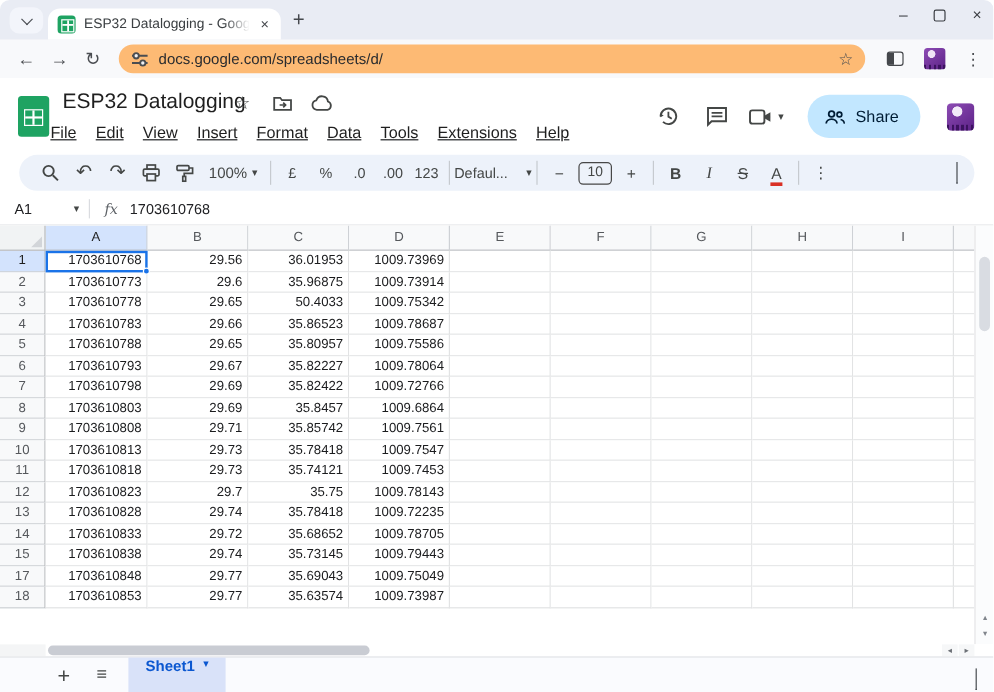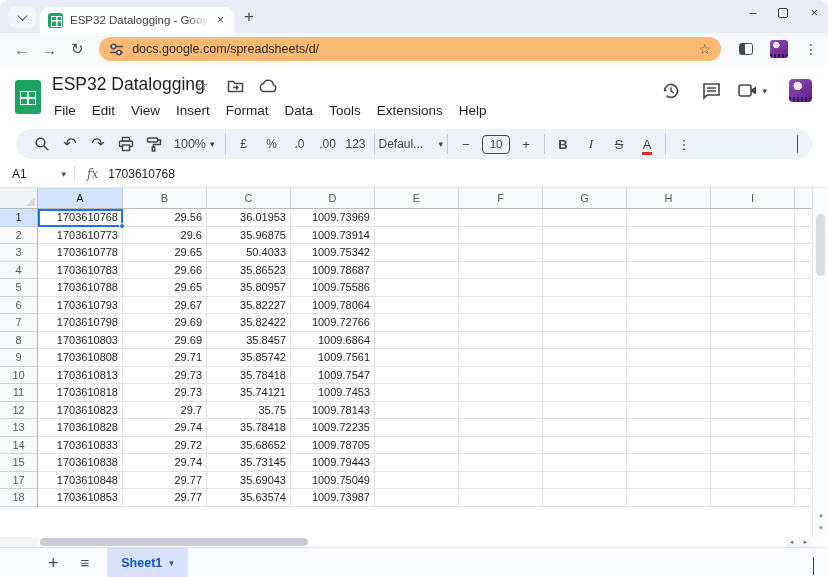--- a/index.html
+++ b/index.html
@@ -50,21 +50,21 @@
   .docbar { height:62px; background:#fff; position:relative; }
   .slogo { position:absolute; left:15px; top:15px; width:26px; height:34px; background:var(--logo-green,#1ea362);
            border-radius:3px; }
   .slogo-grid { position:absolute; left:5px; top:11px; width:16px; height:14px; border:1.8px solid #fff;
            background: linear-gradient(#fff,#fff) center/100% 1.8px no-repeat,
                        linear-gradient(#fff,#fff) center/1.8px 100% no-repeat; }
   .doctitle { position:absolute; left:52px; top:9px; font-size:17.5px; color:#1f1f1f; }
   .doc-icons { position:absolute; left:192px; top:12px; display:flex; gap:13px; align-items:center; color:#444746; }
   .doc-icons .ic { width:20px; display:flex; justify-content:center; }
   .star-g { font-size:15px; color:#444746; }
-  .menubar { position:absolute; left:46px; top:35px; display:flex; }
+  .menubar { position:absolute; left:34px; top:35px; display:flex;text-decoration:underline; }
   .menubar span { font-size:13.5px; color:#1f1f1f; padding:3px 8px; border-radius:8px; }
   .hdr-right { position:absolute; right:16px; top:14px; display:flex; align-items:center; gap:14px; }
   .hico { width:26px; display:flex; justify-content:center; align-items:center; }
   .camwrap { display:flex; align-items:center; gap:4px; }
   .caret { font-size:9px; color:#444746; }
   .share { height:36px; border-radius:18px; background:var(--share-bg,#c2e7ff); color:var(--share-text,#001d35);
            display:flex; align-items:center; gap:8px; padding:0 18px 0 14px; margin-left:6px; }
   .share span { font-size:13.5px; font-weight:500; }
   .avatar-big { width:23px; height:23px; border-radius:4px; margin-left:8px;
             background: radial-gradient(circle at 38% 30%, #f2eaf8 0 4px, transparent 4.5px),
@@ -137,21 +137,21 @@
   .hthumb { position:absolute; left:40px; top:1px; width:268px; height:8px; border-radius:4px; background:#c9ccd3; }
   .hsbtn { position:absolute; top:0; width:13px; height:10px; display:flex; align-items:center;
            justify-content:center; font-size:7px; color:#6c7076; background:#f6f7f8; }
   .hsbtn.left { right:30px; } .hsbtn.right { right:16px; }
 
   
   .sheetbar { height:30px; background:#fafbfe; border-top:1px solid #e1e3e6; display:flex; align-items:center; position:relative; }
   .sb-add { font-size:18px; color:#444746; margin-left:48px; line-height:1; }
   .sb-all { font-size:15px; color:#444746; margin-left:22px; line-height:1; }
   .sheettab { height:100%; margin-left:18px; padding:0 14px; background:var(--sheet-tab-bg,#d9e2f9);
-              display:flex; align-items:center; gap:7px; }
+              display:flex; gap:7px; }
   .sheettab span { font-size:12.5px; font-weight:600; color:var(--sheet-tab-text,#0b57d0); }
   .sheettab .caret { color:var(--sheet-tab-text,#0b57d0); font-size:9px; }
   .sb-right { position:absolute; right:14px; top:9px; }
 
   svg.icon { display:block; }
 </style>
 </head>
 <body>
 
 <div class="window">
@@ -236,20 +236,29 @@
           <path d="M5 6 h9 M5 9 h9" stroke="#444746" stroke-width="1.4"></path>
         </svg>
       </span>
       <span class="camwrap">
         <svg class="icon" width="20" height="15" viewBox="0 0 20 15">
           <rect x="1" y="2" width="12" height="11" rx="2" fill="none" stroke="#444746" stroke-width="1.6"></rect>
           <path d="M13 8.5 l5 3 v-8 l-5 3 z" fill="#444746"></path>
         </svg>
         <span class="caret">▾</span>
       </span>
+      <div class="share">
+        <svg class="icon" width="18" height="13" viewBox="0 0 18 13">
+          <circle cx="6" cy="4" r="2.4" fill="none" stroke="#001d35" stroke-width="1.5"></circle>
+          <path d="M1.5 12 a4.5 3.8 0 0 1 9 0" fill="none" stroke="#001d35" stroke-width="1.5"></path>
+          <circle cx="12.5" cy="4.4" r="2" fill="none" stroke="#001d35" stroke-width="1.4"></circle>
+          <path d="M13.5 8.6 a4 3.4 0 0 1 3 3.4" fill="none" stroke="#001d35" stroke-width="1.4"></path>
+        </svg>
+        <span>Share</span>
+      </div>
       <span class="avatar-big"></span>
     </div>
   </div>
 
   <div class="toolbar-row">
     <div class="toolbar">
       <span class="tbtn">
         <svg class="icon" width="16" height="16" viewBox="0 0 16 16">
           <circle cx="6.5" cy="6.5" r="4.3" fill="none" stroke="#444746" stroke-width="1.6"></circle>
           <line x1="10" y1="10" x2="14.3" y2="14.3" stroke="#444746" stroke-width="1.6"></line>

